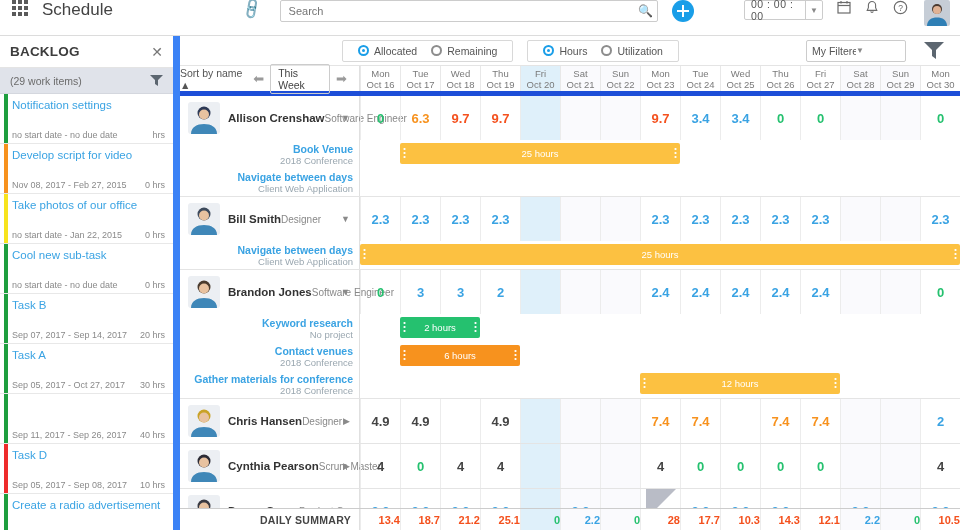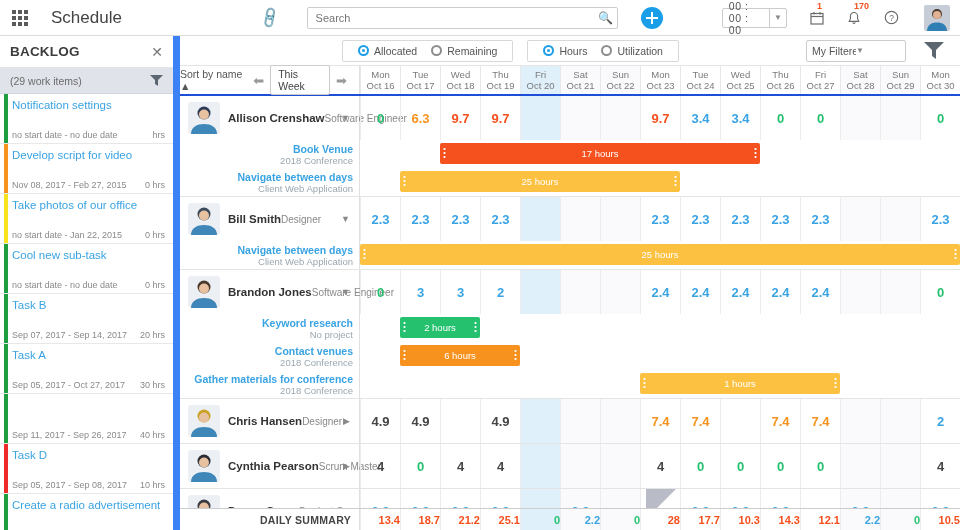--- a/index.html
+++ b/index.html
@@ -7,21 +7,21 @@
   body {
     font-family: "Liberation Sans", sans-serif;
     font-size: 11px;
     color: #444;
     background: #fff;
     -webkit-font-smoothing: antialiased;
   }
   .app { width:960px; height:530px; position:relative; display:flex; flex-direction:column; }
 
   
-  .topbar { height:36px; background:#fff; border-bottom:1px solid #dcdcdc; display:flex; align-items:center; flex:0 0 36px; position:relative;gap:9px; }
+  .topbar { height:36px; background:#fff; border-bottom:1px solid #dcdcdc; display:flex; align-items:flex-start; flex:0 0 36px; position:relative; }
   .apps-icon { width:16px; height:16px; margin-left:12px; display:grid; grid-template-columns:repeat(3,4px); grid-template-rows:repeat(3,4px); gap:2px; cursor:pointer; }
   .apps-icon i { background:#5a5a5a; display:block; width:4px; height:4px; }
   .app-title { font-size:17px; color:#444; margin-left:14px; font-weight:400; }
   .link-icon { margin-left:130px; color:#9a9a9a; font-size:15px; cursor:pointer; transform:rotate(-35deg); }
   .search-wrap { margin-left:18px; width:430px; height:22px; border:1px solid #ccc; border-radius:2px; display:flex; align-items:center; background:#fff; }
   .search-wrap input { border:0; outline:0; flex:1; font-size:11px; color:#555; padding:0 8px; font-family:"Liberation Sans",sans-serif; background:transparent; }
   .search-wrap .mag { width:22px; text-align:center; color:#999; font-size:12px; cursor:pointer; }
   .plus-btn { width:22px; height:22px; border-radius:50%; background:#1a9ee8; margin-left:14px; position:relative; cursor:pointer; flex:0 0 22px; }
   .plus-btn:before,.plus-btn:after { content:""; position:absolute; background:#fff; }
   .plus-btn:before { left:5px; top:10px; width:12px; height:2px; }
@@ -59,21 +59,21 @@
   .rad { display:flex; align-items:center; margin:0 7px; cursor:pointer; font-size:10.5px; color:#555;justify-content:flex-end; }
   .rad .circ { width:11px; height:11px; border-radius:50%; border:2px solid #8d8d8d; margin-right:5px; position:relative; }
   .rad.on .circ { border-color:#1a9ee8; }
   .rad.on .circ:after { content:""; position:absolute; left:2px; top:2px; width:3px; height:3px; border-radius:50%; background:#1a9ee8; }
   .spacer { flex:1; }
   .sched-select { width:100px; height:22px; border:1px solid #ccc; border-radius:2px; display:flex; align-items:center; padding:0 5px; font-size:10.5px; color:#555; cursor:pointer; }
   .sched-select span { flex:1; overflow:hidden; white-space:nowrap; }
   .sched-select .cv { font-size:8px; color:#888; }
   .filter-main { margin-left:18px; margin-right:4px; cursor:pointer; }
 
-  .colhead { height:30px; display:flex; border-bottom:2px solid #1d4ed8; background:#fff; }
+  .colhead { height:30px; display:flex; border-bottom:5px solid #1d4ed8; background:#fff; }
   .sortbar { width:180px; flex:0 0 180px; display:flex; align-items:center; justify-content:flex-end; padding-right:6px; border-right:1px solid #e0e0e0; }
   .sortbar .sb { font-size:10.5px; color:#555; cursor:pointer; }
   .arrow { color:#9a9a9a; font-size:13px; margin:0 6px; cursor:pointer; }
   .wkbtn { border:1px solid #ccc; border-radius:2px; font-size:10.5px; color:#444; padding:2px 7px; cursor:pointer; }
   .dcols { flex:1; display:flex; }
   .dcol { flex:1; border-left:1px solid #e8e8e8; display:flex; flex-direction:column; align-items:center; justify-content:center; font-size:9.5px; color:#7a7a7a; line-height:11px; cursor:pointer; }
   .dcol.today { background:#dff0fa; }
   .dcol.we { background:#fafafd; }
 
   .gridarea { flex:1; overflow:hidden; position:relative; }
@@ -431,25 +431,20 @@
                   </div>
                   <div class="cell we">
                     <span class=""></span>
                   </div>
                   <div class="cell">
                     <span class="v-green">0</span>
                   </div>
                 </div>
                 <div class="tracks">
                   <div class="track">
-                    <div class="tbar" style="left:13.333333333333334%;width:53.333333333333336%;background:#f4511e">
-                      <span>17 hours</span>
-                    </div>
-                  </div>
-                  <div class="track">
                     <div class="tbar" style="left:6.666666666666667%;width:46.666666666666664%;background:#fcc141">
                       <span>25 hours</span>
                     </div>
                   </div>
                 </div>
               </div>
             </div>
             <div class="rrow">
               <div class="rleft">
                 <div class="res-head">
@@ -607,21 +602,21 @@
                       <span>2 hours</span>
                     </div>
                   </div>
                   <div class="track">
                     <div class="tbar" style="left:6.666666666666667%;width:20%;background:#f7921e">
                       <span>6 hours</span>
                     </div>
                   </div>
                   <div class="track">
                     <div class="tbar" style="left:46.666666666666664%;width:33.33333333333333%;background:#fcc141">
-                      <span>1 hours</span>
+                      <span>12 hours</span>
                     </div>
                   </div>
                 </div>
               </div>
             </div>
             <div class="rrow">
               <div class="rleft">
                 <div class="res-head">
                   <span class="res-avatar">
                     <svg width="32" height="32" viewBox="0 0 32 32">

